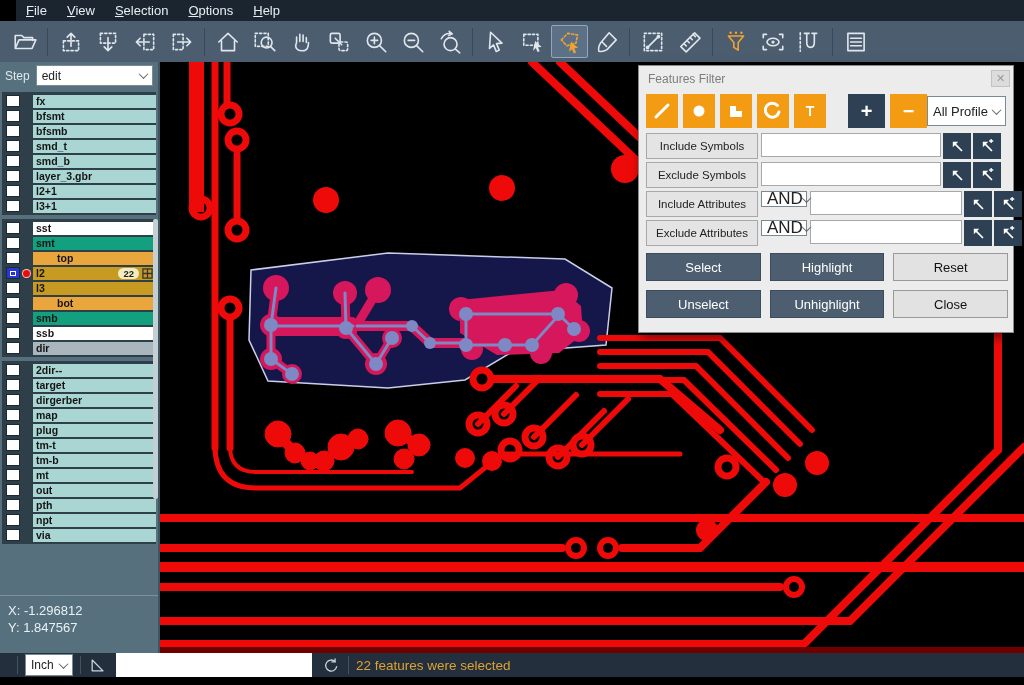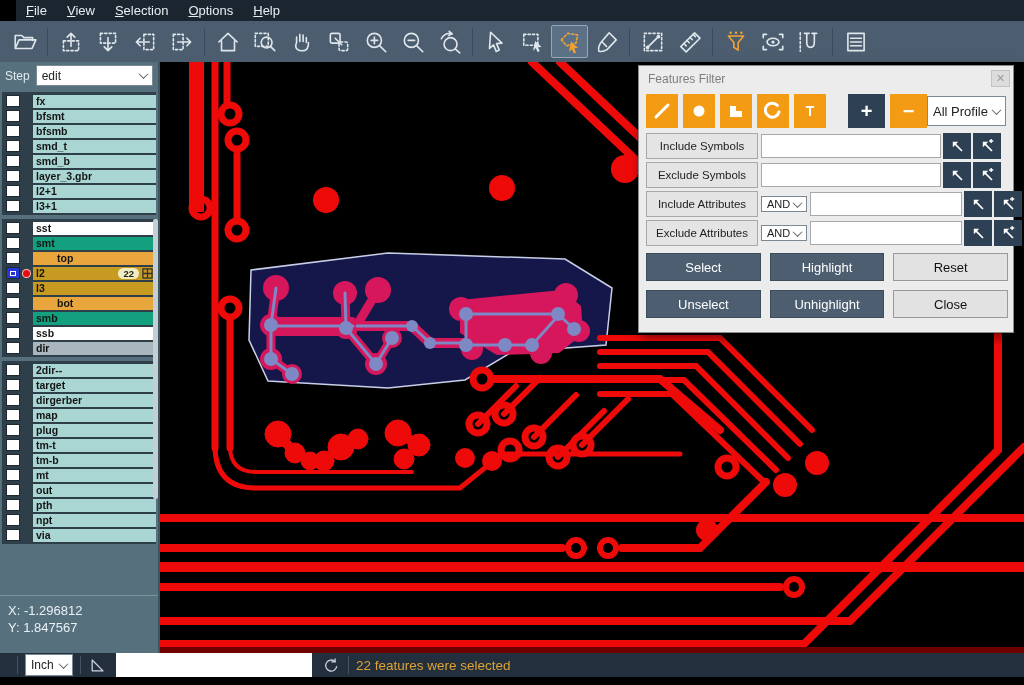--- a/index.html
+++ b/index.html
@@ -77,24 +77,24 @@
     color:#9a9a9a; font-size:11px; display:flex; align-items:center; justify-content:center;}
   #dlg-tools{display:flex; align-items:center; padding:3px 7px 5px 7px; flex:0 0 42px;}
   .ft-btn{width:32px; height:34px; background:var(--orange); margin-right:5px;
     display:flex; align-items:center; justify-content:center;}
   .ft-btn svg{width:22px; height:22px;}
   .pm-btn{width:37px; height:34px; color:#fff; font-size:20px; font-weight:bold;
     display:flex; align-items:center; justify-content:center;}
   #add-btn{background:var(--darkbtn); margin-left:17px;}
   #remove-btn{background:var(--orange); margin-left:5px;}
   #profile-combo{margin-left:auto; width:90px; height:30px; font-size:13px;}
-  .dlg-row{display:flex; align-items:center; margin:0 12px 3px 7px; height:26px; flex:0 0 26px;}
+  .dlg-row{display:flex; align-items:flex-start; margin:0 12px 3px 7px; height:26px; flex:0 0 26px;}
   .row-label{width:112px; flex:0 0 112px; height:26px; background:#e4e4e4; border:1px solid #a8a8a8;
     font-size:11.5px; color:#222; display:flex; align-items:center; justify-content:center;}
-  .and-combo{width:46px; flex:0 0 46px; height:16px; margin-left:3px; font-size:11px;}
+  .and-combo{width:46px; flex:0 0 46px; height:16px; margin-left:3px; font-size:17px;}
   .row-input{flex:1; height:24px; margin-left:3px; border:1px solid #a8a8a8; background:#fff;
     font-size:11px; padding:0 4px; font-family:"Liberation Sans",sans-serif;}
   .nav-btn{width:28px; height:26px; flex:0 0 28px; background:var(--darkbtn); margin-left:2px;
     display:flex; align-items:center; justify-content:center;}
   .nav-btn svg{width:20px; height:20px;}
   #dlg-actions{margin:4px 5px 0 7px; display:grid; grid-template-columns:1fr 1fr 1fr; gap:9px;}
   .act-btn{height:28px; font-size:13px; display:flex; align-items:center; justify-content:center; cursor:default;}
   .act-dark{background:var(--slatebtn); color:#fff; border:1px solid #3c4c5c;}
   .act-light{background:#e2e2e2; color:#111; border:1px solid #999;}
 

